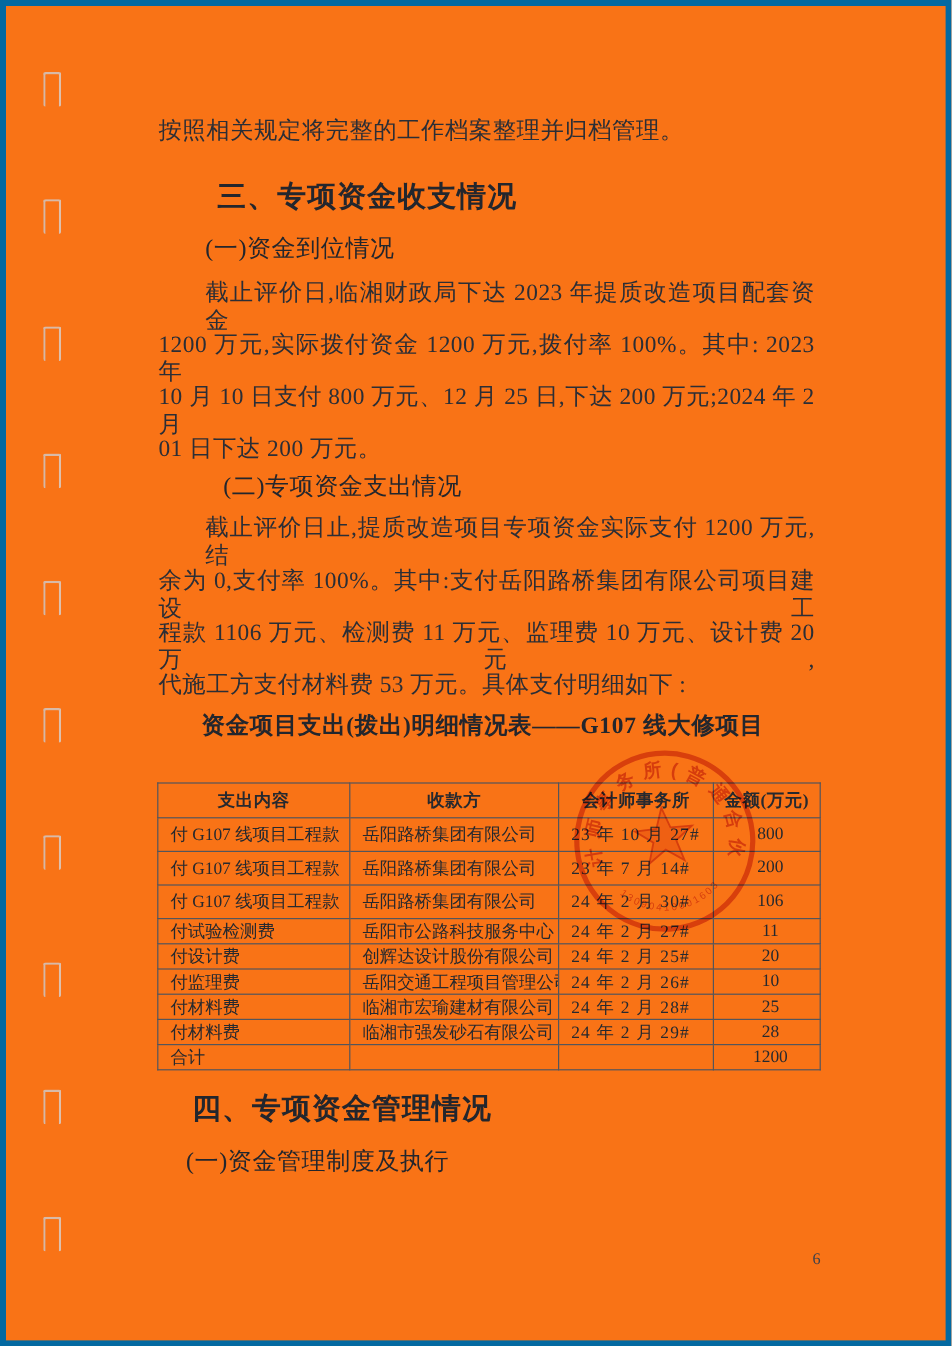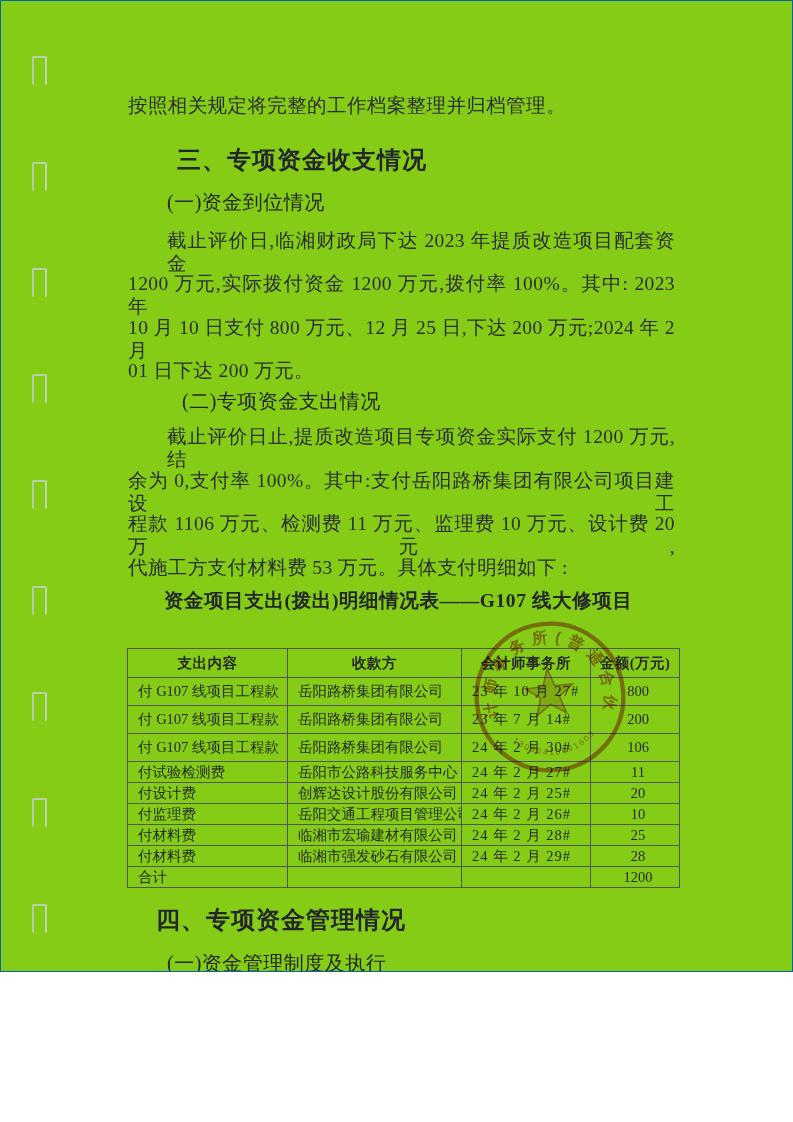--- a/index.html
+++ b/index.html
@@ -1,25 +1,25 @@
 <!DOCTYPE html>
 <html lang="zh"><head>
 <meta charset="utf-8">
 <style>
   html, body { margin: 0; padding: 0; background: #ffffff; }
   .page {
     position: relative;
     width: 793px;
-    height: 972px;
-    background: #84cc16;
+    height: 1122px;
+    background: #f97316;
     overflow: hidden;
     font-family: "Liberation Serif", "DejaVu Serif", serif;
     color: #2b2e36;
     box-sizing: border-box;
-    border: 1px solid #0369a1;
+    border: 5px solid #0369a1;
   }
   
   .bind-mark {
     position: absolute;
     left: 31px;
     width: 11px;
     height: 27px;
     border-left: 2px solid #c9ced6;
     border-right: 2px solid #d6dae0;
     border-top: 2px solid #cdd2d9;
@@ -233,17 +233,17 @@
     <polygon points="85,56 91.1,73.6 109.7,74 94.9,85.2 100.3,103 85,92.4 69.7,103 75.1,85.2 60.3,74 78.9,73.6" fill="#dc5a58" fill-opacity="0.3" stroke="#d05f5b" stroke-opacity="0.85" stroke-width="1.6"></polygon>
     <text font-size="16" font-weight="bold" fill="#cf5a56" fill-opacity="0.88" letter-spacing="7" font-family="Liberation Sans, sans-serif">
       <textPath href="#arcTop" startOffset="50%" text-anchor="middle">会计师事务所(普通合伙)</textPath>
     </text>
     <text font-size="8.5" fill="#cf5a56" fill-opacity="0.85" letter-spacing="2.2" font-family="Liberation Sans, sans-serif">
       <textPath href="#arcBottom" startOffset="50%" text-anchor="middle">13090410001603</textPath>
     </text>
   </svg>
 
   <div class="h-major" style="left:155px; top:903px">四、专项资金管理情况</div>
-  <div class="h-sub" style="left:166px; top:949px">(一)资金管理制度及执行</div>
+  <div class="h-sub" style="left:150px; top:949px">(一)资金管理制度及执行</div>
 
   <div class="page-number">6</div>
 
 </div>
 
 </body></html>

